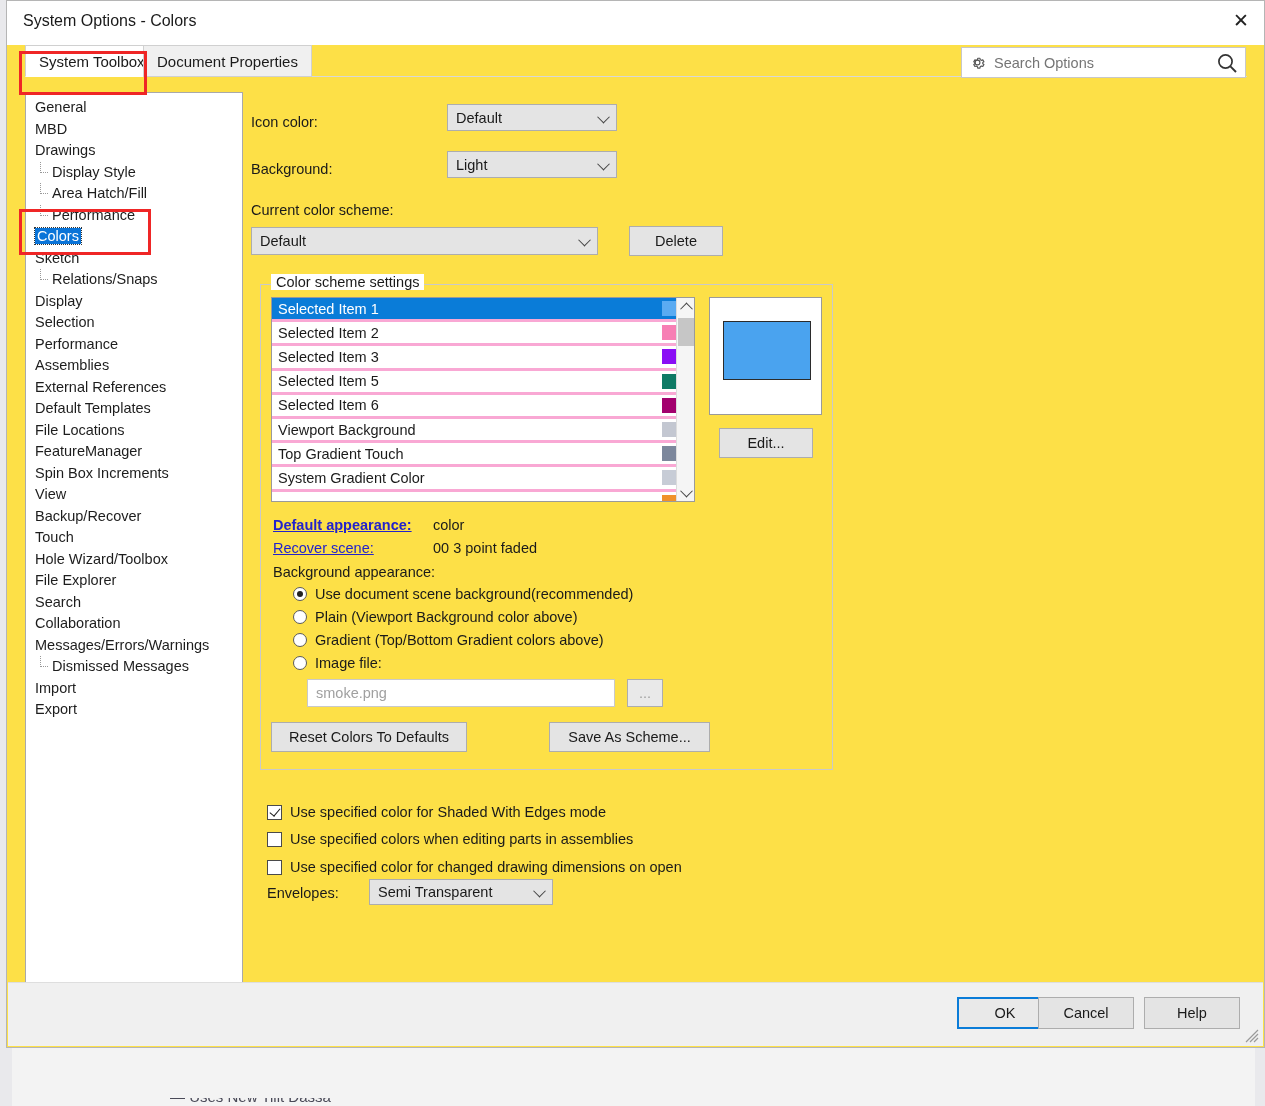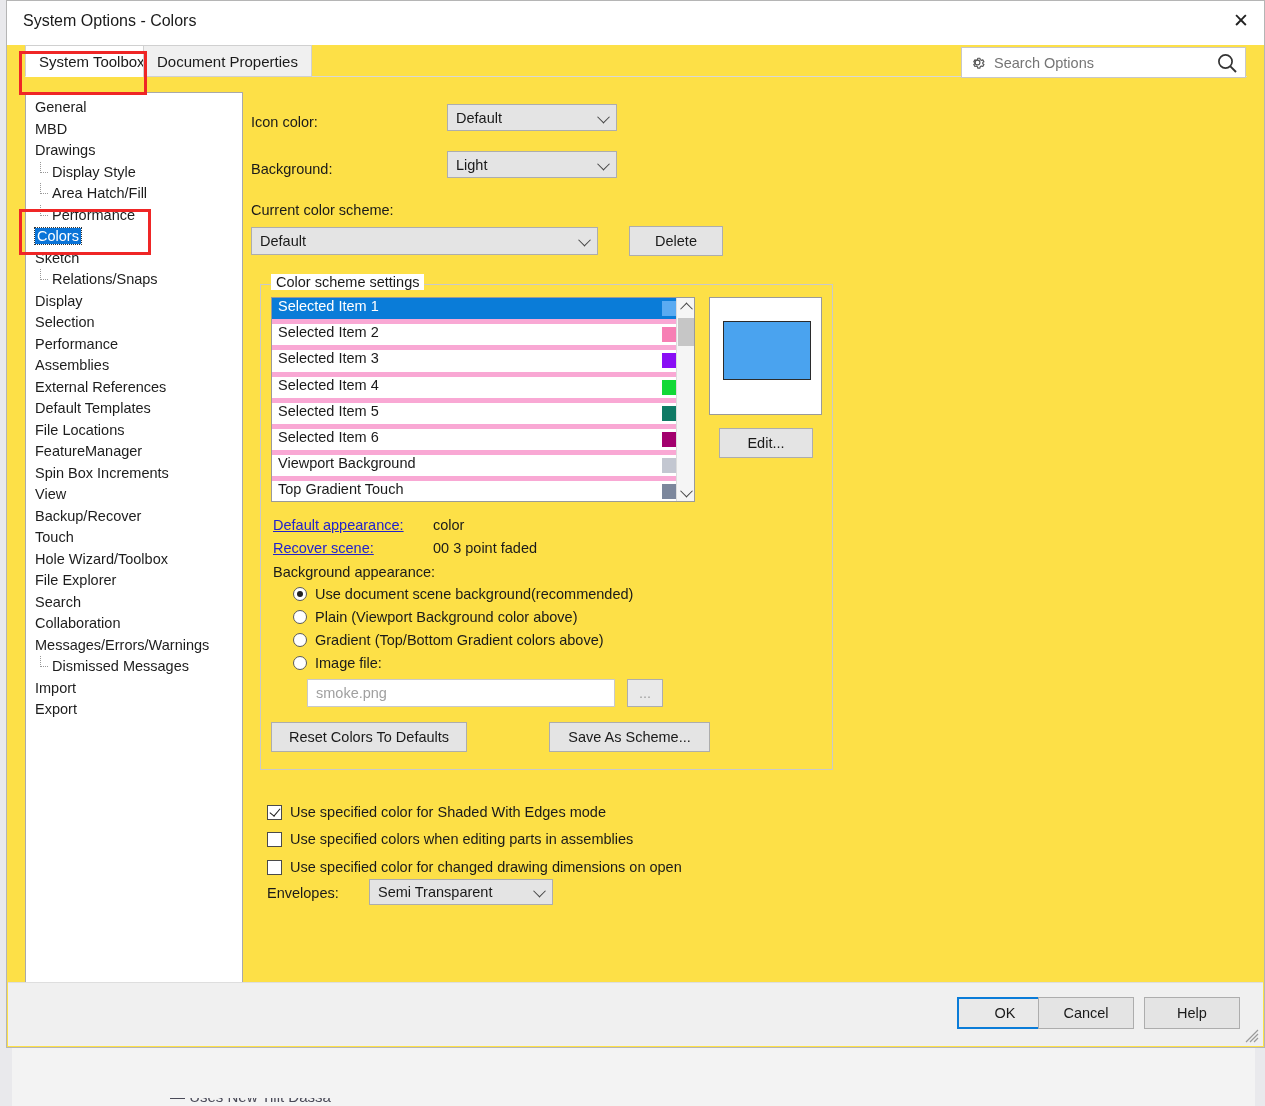--- a/index.html
+++ b/index.html
@@ -105,22 +105,22 @@
   .groupbox .legend {
     position:absolute; left:10px; top:-11px; background:#ffffff; padding:0 5px;
     font-size:14.5px; color:#1a1a1a;
   }
 
   .listbox {
     position:absolute; left:10px; top:12px; width:424px; height:205px;
     border:1px solid #9a9a9a; background:#ffffff; box-sizing:border-box; overflow:hidden;
   }
   .lrow {
-    position:relative; height:21.2px; display:flex; align-items:flex-start;
-    border-bottom:5px solid #f9a8d4; font-size:14.5px; color:#1a1a1a; padding-left:6px;
+    position:relative; height:21.2px; display:flex; align-items:center;
+    border-bottom:3px solid #f9a8d4; font-size:14.5px; color:#1a1a1a; padding-left:6px;
     cursor:pointer;
   }
   .lrow.sel { background:#0a7cd8; color:#ffffff; }
   .lrow .sw {
     position:absolute; right:6px; top:3px; width:26px; height:15px;
   }
   .scroll {
     position:absolute; right:0px; top:0px; width:18px; height:203px; background:#f5f5f5;
     border-left:1px solid #dcdcdc; box-sizing:border-box;
   }
@@ -296,24 +296,20 @@
             </div>
             <div class="lrow">
               <span>Selected Item 2</span>
               <span class="sw" style="background: rgb(247, 127, 180);"></span>
             </div>
             <div class="lrow">
               <span>Selected Item 3</span>
               <span class="sw" style="background: rgb(138, 14, 245);"></span>
             </div>
             <div class="lrow">
-              <span>Selected Item 4</span>
-              <span class="sw" style="background: rgb(18, 217, 54);"></span>
-            </div>
-            <div class="lrow">
               <span>Selected Item 5</span>
               <span class="sw" style="background: rgb(15, 122, 101);"></span>
             </div>
             <div class="lrow">
               <span>Selected Item 6</span>
               <span class="sw" style="background: rgb(163, 0, 110);"></span>
             </div>
             <div class="lrow">
               <span>Viewport Background</span>
               <span class="sw" style="background: rgb(195, 199, 209);"></span>
@@ -342,21 +338,21 @@
         </div>
       </div>
 
       <div class="preview">
         <div class="chip" id="preview-chip" style="background: rgb(74, 163, 239);"></div>
       </div>
       <div class="btn" style="left:458px; top:143px; width:94px; height:30px;">
         <span>Edit...</span>
       </div>
 
-      <div class="lbl link" style="left:12px; top:232px;">Default appearance:</div>
+      <div class="lbl link" style="left:12px; top:232px;font-weight:bold;">Default appearance:</div>
       <div class="lbl" style="left:172px; top:232px;">color</div>
 
       <div class="lbl link" style="left:12px; top:255px;">Recover scene:</div>
       <div class="lbl" style="left:172px; top:255px;">00 3 point faded</div>
 
       <div class="lbl" style="left:12px; top:279px;">Background appearance:</div>
 
       <div class="radio-row" style="left:32px; top:301px;">
         <span class="radio on"></span>
         <span>Use document scene background(recommended)</span>

